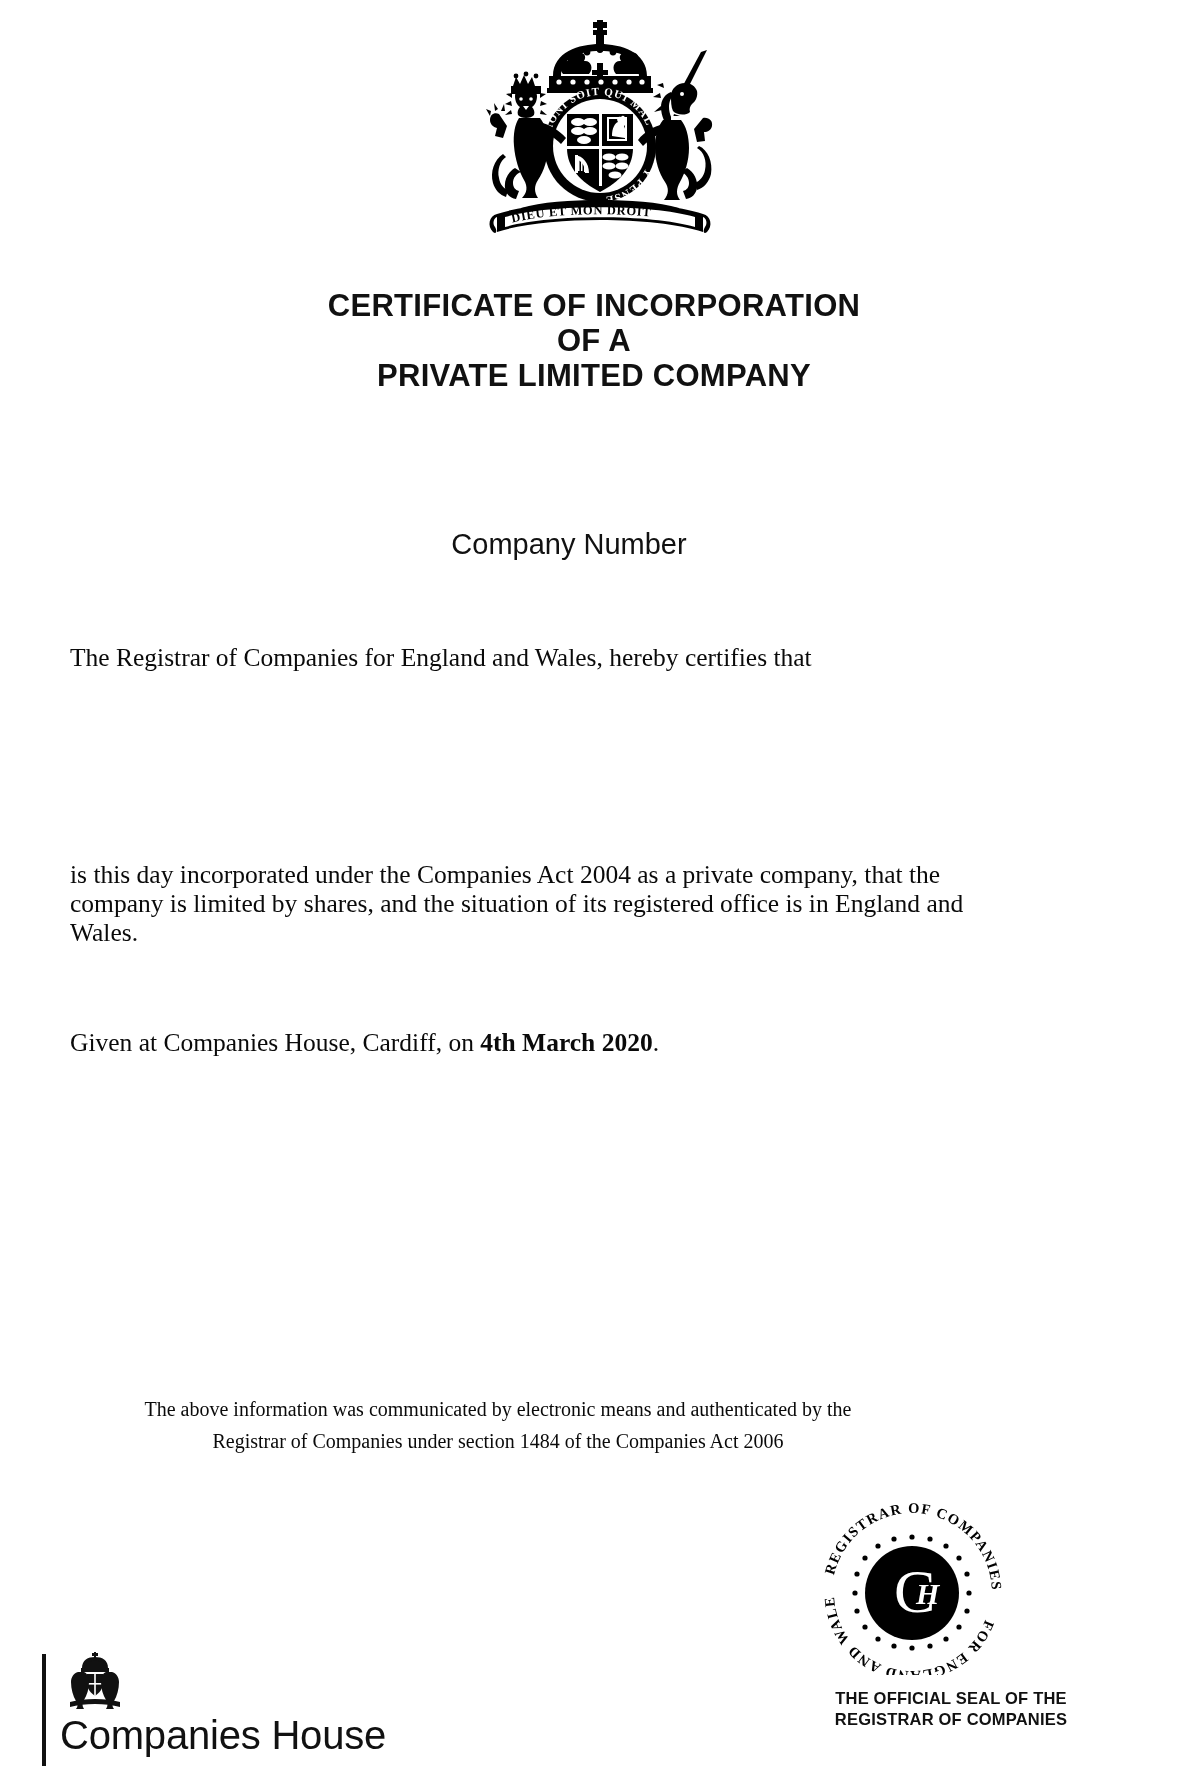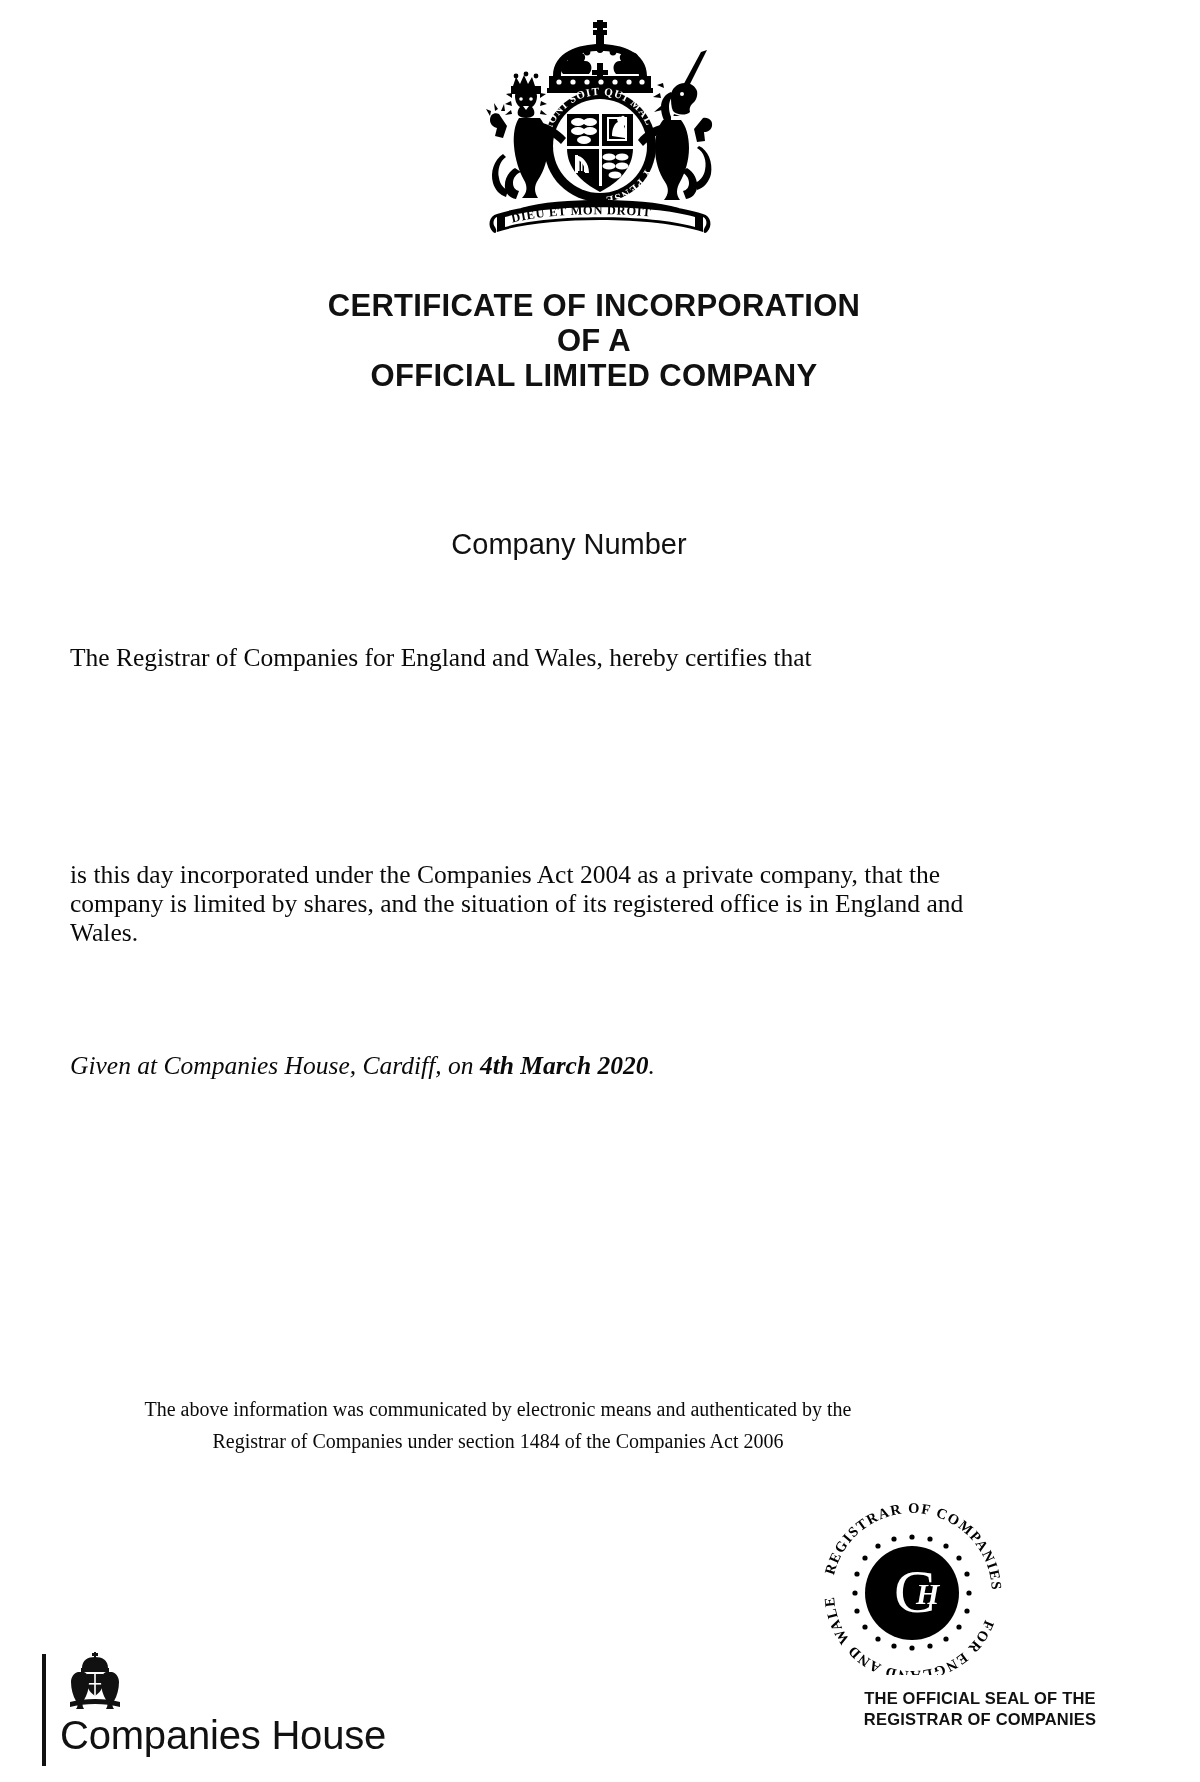--- a/index.html
+++ b/index.html
@@ -81,21 +81,21 @@
     color: #0a0a0a;
     margin-left: 24px;
   }
   .registrar-line { top: 643px; }
   .company-name-slot {
     top: 700px;
     min-height: 60px;
     font-weight: normal;
   }
   .incorp-para { top: 860px; }
-  .given-line  { top: 1051px; font-style: italic; }
+  .given-line  { top: 1028px; }
 
   .bold { font-weight: bold; }
 
   
   .auth-block {
     position: absolute;
     left: 0;
     top: 1393px;
     width: 996px;
     text-align: center;
@@ -111,21 +111,21 @@
     position: absolute;
     left: 812px;
     top: 1490px;
     width: 200px;
     height: 185px;
   }
   .seal-svg { width: 200px; height: 185px; display: block; }
 
   .seal-caption {
     position: absolute;
-    left: 760px;
+    left: 731px;
     top: 1688px;
     width: 440px;
     text-align: center;
     font-family: "Liberation Sans", sans-serif;
     font-weight: bold;
     font-size: 16.5px;
     line-height: 21px;
     letter-spacing: 0.2px;
     color: #111111;
   }
@@ -333,21 +333,21 @@
         <path d="M228 196 c8 2 10 12 4 18 c-4 3 -4 -2 -2 -5 c3 -4 1 -9 -2 -10 z" fill="#000000"></path>
 
         <path d="M46 190 c20 -6 50 -8 79 -8 c29 0 59 2 79 8 l0 4 c-26 -6 -52 -7 -79 -7 c-27 0 -53 1 -79 7 z" fill="#000000"></path>
       </g>
     </svg>
   </div>
 
   <div class="title-block">
     <span class="title-line">CERTIFICATE OF INCORPORATION</span>
     <span class="title-line">OF A</span>
-    <span class="title-line">OFFICIAL LIMITED COMPANY</span>
+    <span class="title-line">PRIVATE LIMITED COMPANY</span>
   </div>
 
   <div class="company-number">
     <span>Company Number</span>
     <span class="num"></span>
   </div>
 
   <div class="body-text registrar-line">The Registrar of Companies for England and Wales, hereby certifies that</div>
 
   <div class="body-text company-name-slot"></div>

